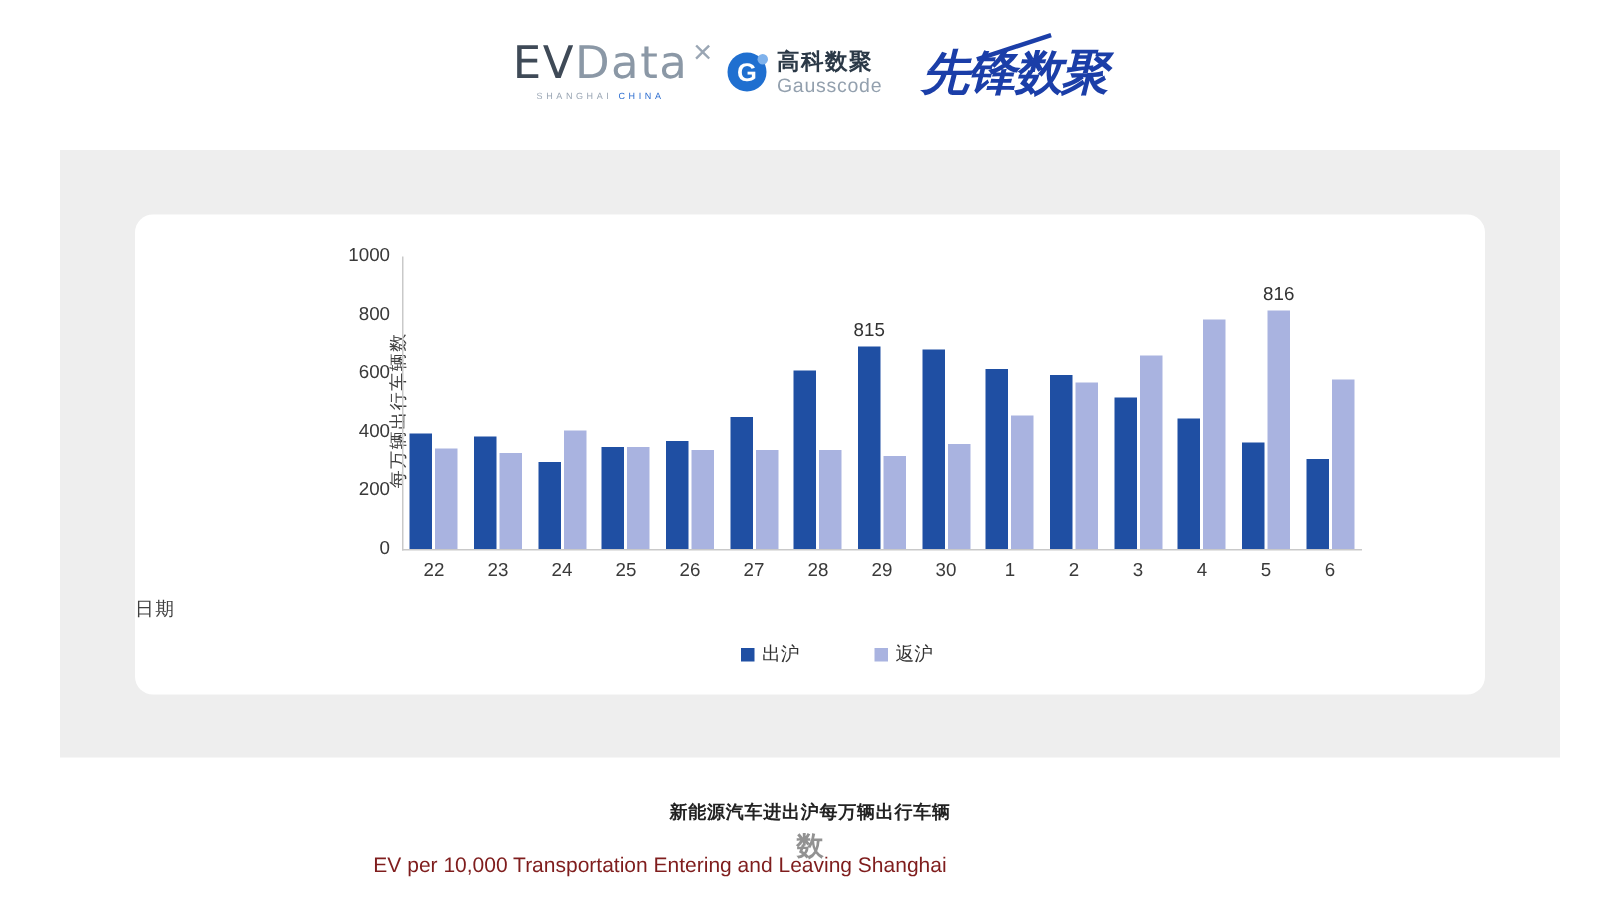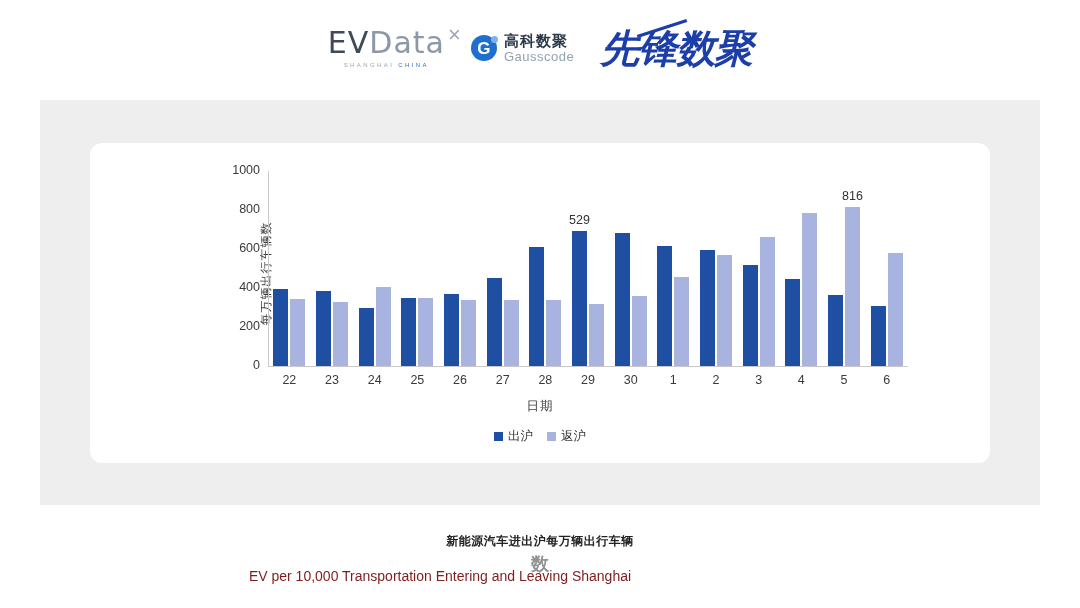--- a/index.html
+++ b/index.html
@@ -102,21 +102,21 @@
   }
   .logo-gausscode .en {
     font-size: 13px;
     color: #93a0ae;
     letter-spacing: 0.5px;
     display: block;
     margin-top: 1px;
   }
 
   .logo-xianfeng {
-    font-size: 39px;
+    font-size: 32px;
     font-weight: 700;
     font-style: italic;
     color: #1b3ea8;
     letter-spacing: -1px;
     font-family: "DejaVu Sans", sans-serif;
     position: relative;
     line-height: 1;
   }
   .logo-xianfeng .slash {
     position: absolute;
@@ -226,21 +226,21 @@
     font-size: 12.5px;
     color: #3a3a3a;
     text-align: center;
     width: 40px;
   }
   .x-axis-title {
     position: absolute;
     left: 0;
     top: 255px;
     width: 900px;
-    text-align: center;
+    text-align: left;
     font-size: 12.5px;
     color: #404040;
     font-family: "DejaVu Sans", sans-serif;
     letter-spacing: 1px;
   }
   .data-label {
     position: absolute;
     font-size: 12.5px;
     color: #333333;
     text-align: center;
@@ -256,20 +256,21 @@
     justify-content: center;
     gap: 14px;
     font-size: 12.5px;
     color: #333333;
     font-family: "DejaVu Sans", sans-serif;
   }
   .legend .item {
     display: flex;
     align-items: center;
     gap: 5px;
+    margin-left: 36px;
   }
   .legend .swatch {
     width: 9px;
     height: 9px;
     display: inline-block;
   }
   .legend .sw1 { background: #1f4fa3; }
   .legend .sw2 { background: #a9b3e0; }
 
   
@@ -434,21 +435,21 @@
           <div class="x-tick" style="left: 392.667px;">27</div>
           <div class="x-tick" style="left: 435.333px;">28</div>
           <div class="x-tick" style="left: 478px;">29</div>
           <div class="x-tick" style="left: 520.667px;">30</div>
           <div class="x-tick" style="left: 563.333px;">1</div>
           <div class="x-tick" style="left: 606px;">2</div>
           <div class="x-tick" style="left: 648.667px;">3</div>
           <div class="x-tick" style="left: 691.333px;">4</div>
           <div class="x-tick" style="left: 734px;">5</div>
           <div class="x-tick" style="left: 776.667px;">6</div>
-          <div class="data-label" style="left: 466.5px; top: 70.06px;">529</div>
+          <div class="data-label" style="left: 466.5px; top: 70.06px;">815</div>
           <div class="data-label" style="left: 739.5px; top: 45.88px;">816</div>
         </div>
     </div>
   </div>
 
   <div class="ghost-cn">数</div>
   <div class="caption-cn">新能源汽车进出沪每万辆出行车辆</div>
   <div class="caption-en">EV per 10,000 Transportation Entering and Leaving Shanghai</div>
 
 </div>

